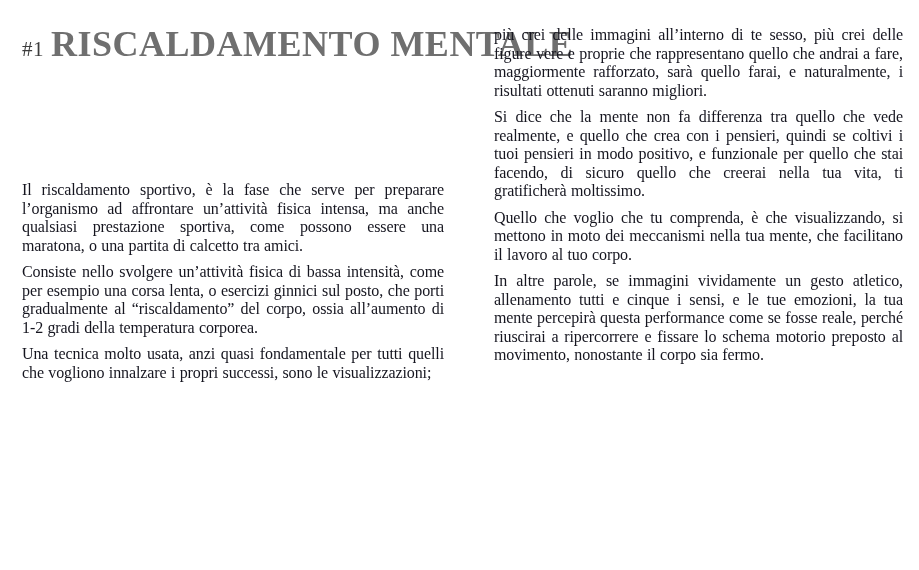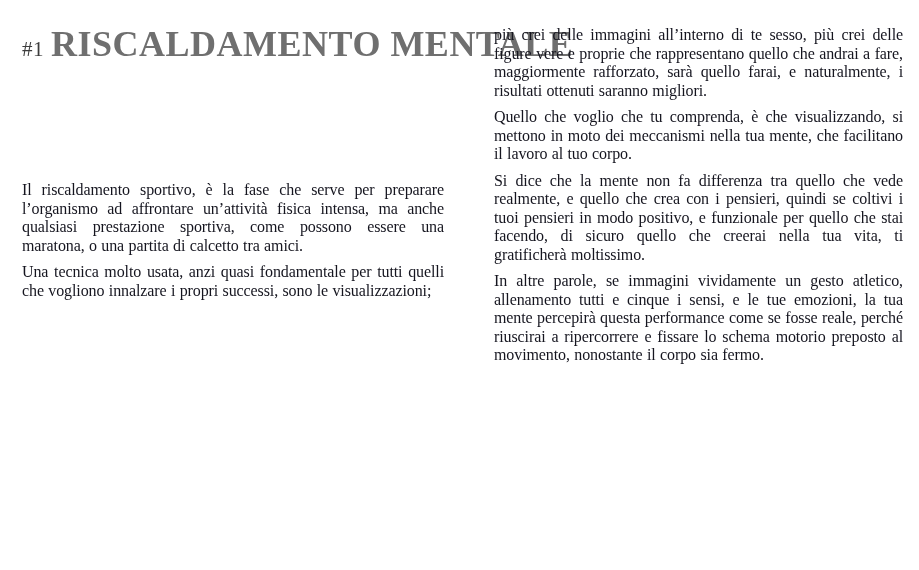--- a/index.html
+++ b/index.html
@@ -59,26 +59,27 @@
 </head>
 <body>
 
 <div class="page">
 
   <div class="col col-left">
     <h1 class="doc-title"><span class="chapter-number">#1</span><span class="chapter-title-text">RISCALDAMENTO MENTALE</span></h1>
 
     <div class="paragraphs left-paragraphs">
       <p class="para">Il riscaldamento sportivo, è la fase che serve per preparare l’organismo ad affrontare un’attività fisica intensa, ma anche qualsiasi prestazione sportiva, come possono essere una maratona, o una partita di calcetto tra amici.</p>
+      <p class="para">Consiste nello svolgere un’attività fisica di bassa intensità, come per esempio una corsa lenta, o esercizi ginnici sul posto, che porti gradualmente al “riscaldamento” del corpo, ossia all’aumento di 1-2 gradi della temperatura corporea.</p>
       <p class="para">Una tecnica molto usata, anzi quasi fondamentale per tutti quelli che vogliono innalzare i propri successi, sono le visualizzazioni;</p>
     </div>
   </div>
 
   <div class="col col-right">
     <div class="paragraphs right-paragraphs">
       <p class="para">più crei delle immagini all’interno di te sesso, più crei delle figure vere e proprie che rappresentano quello che andrai a fare, maggiormente rafforzato, sarà quello farai, e naturalmente, i risultati ottenuti saranno migliori.</p>
+      <p class="para">Si dice che la mente non fa differenza tra quello che vede realmente, e quello che crea con i pensieri, quindi se coltivi i tuoi pensieri in modo positivo, e funzionale per quello che stai facendo, di sicuro quello che creerai nella tua vita, ti gratificherà moltissimo.</p>
       <p class="para">Quello che voglio che tu comprenda, è che visualizzando, si mettono in moto dei meccanismi nella tua mente, che facilitano il lavoro al tuo corpo.</p>
-      <p class="para">Si dice che la mente non fa differenza tra quello che vede realmente, e quello che crea con i pensieri, quindi se coltivi i tuoi pensieri in modo positivo, e funzionale per quello che stai facendo, di sicuro quello che creerai nella tua vita, ti gratificherà moltissimo.</p>
       <p class="para">In altre parole, se immagini vividamente un gesto atletico, allenamento tutti e cinque i sensi, e le tue emozioni, la tua mente percepirà questa performance come se fosse reale, perché riuscirai a ripercorrere e fissare lo schema motorio preposto al movimento, nonostante il corpo sia fermo.</p>
     </div>
   </div>
 
 </div>
 
 </body></html>

